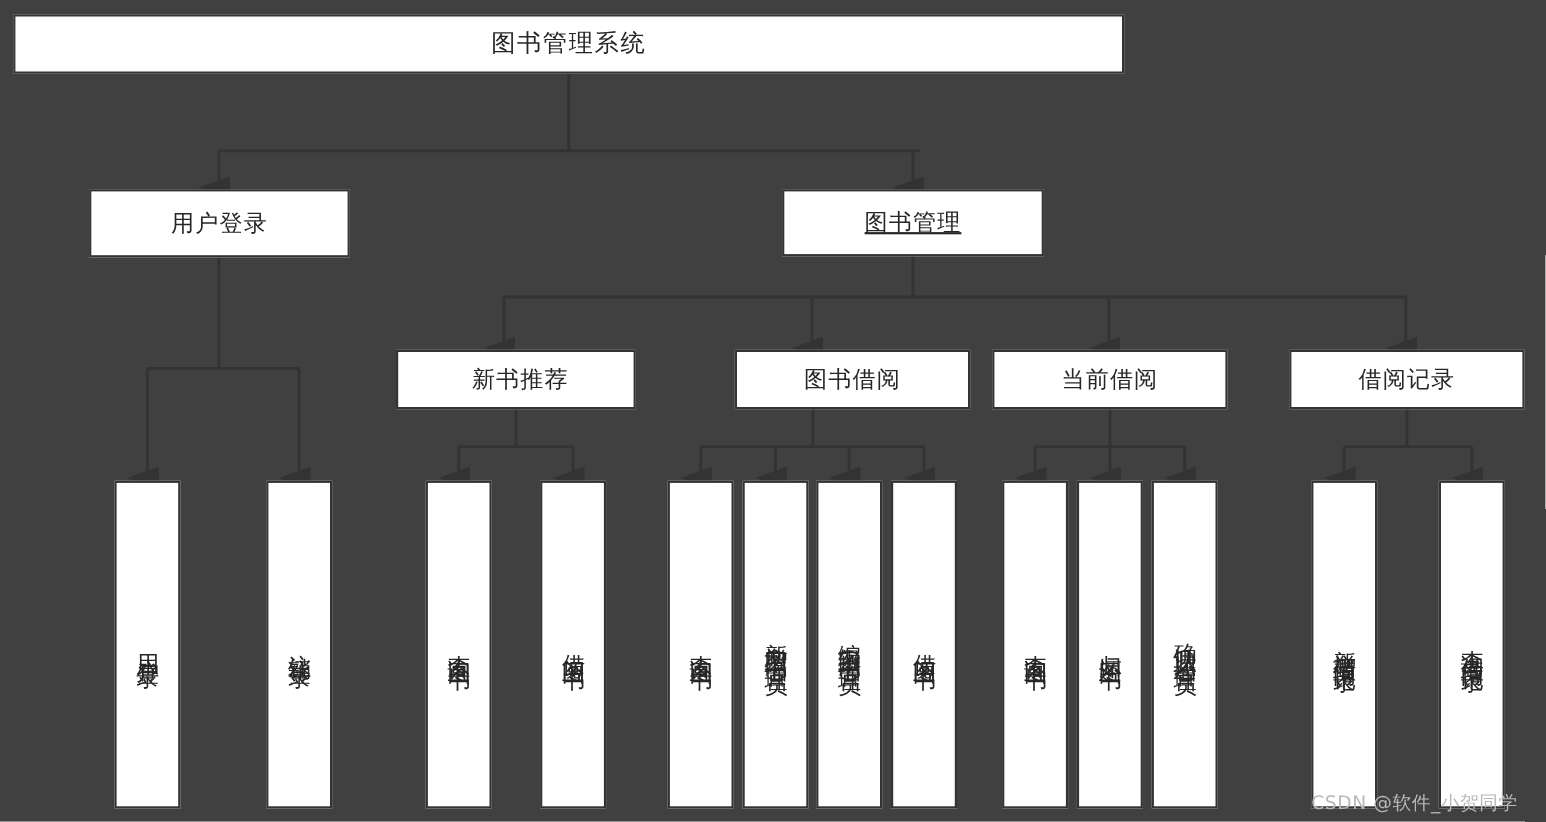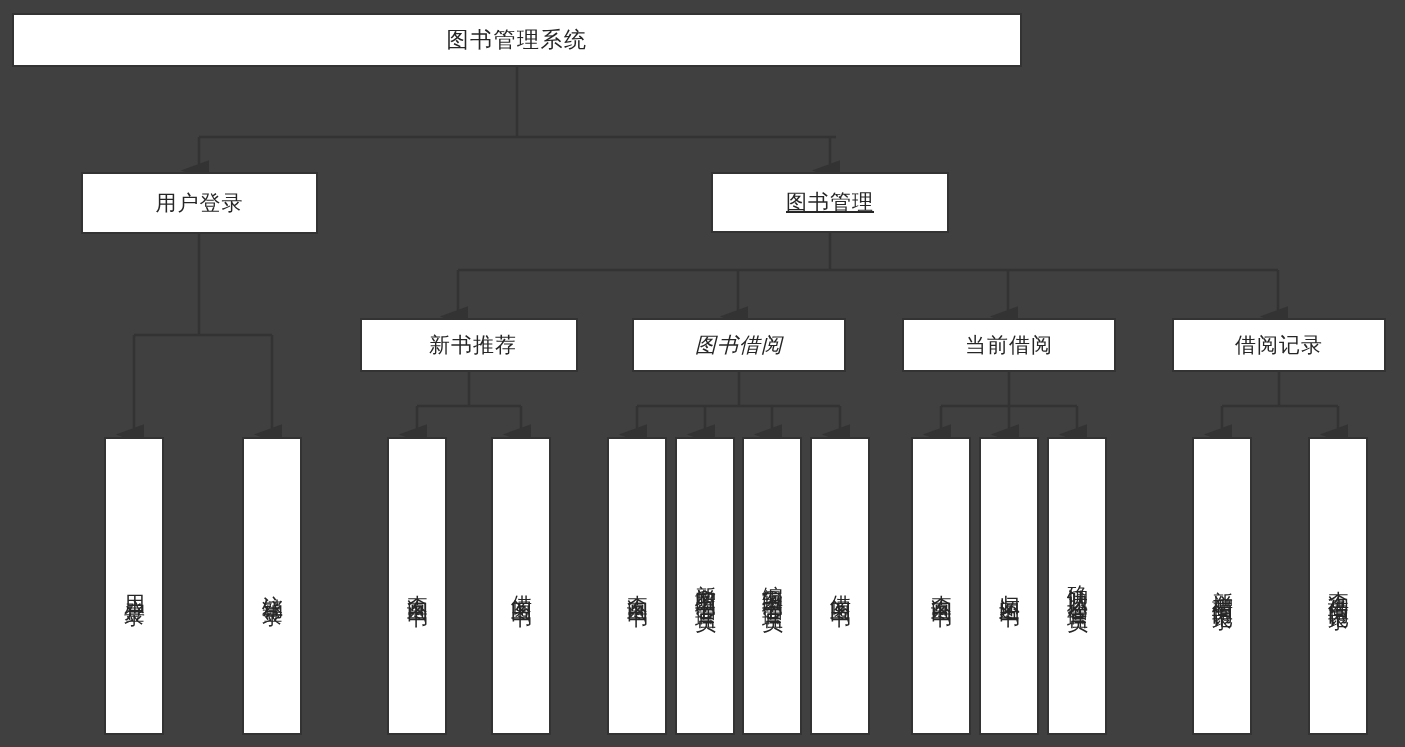--- a/index.html
+++ b/index.html
@@ -130,21 +130,21 @@
   <div class="node h" style="left:81px; top:172px; width:237px; height:62px;">
     <span>用户登录</span>
   </div>
   <div class="node h" style="left:711px; top:172px; width:238px; height:61px;text-decoration:underline;">
     <span>图书管理</span>
   </div>
 
   <div class="node h" style="left:360px; top:318px; width:218px; height:54px;padding-left:12px;">
     <span>新书推荐</span>
   </div>
-  <div class="node h" style="left:632px; top:318px; width:214px; height:54px;font-style:italic;">
+  <div class="node h" style="left:668px; top:318px; width:214px; height:54px;">
     <span>图书借阅</span>
   </div>
   <div class="node h" style="left:902px; top:318px; width:214px; height:54px;">
     <span>当前借阅</span>
   </div>
   <div class="node h" style="left:1172px; top:318px; width:214px; height:54px;">
     <span>借阅记录</span>
   </div>
 
   <div class="node v" style="left:104px; top:437px; width:60px; height:298px;">
@@ -184,14 +184,15 @@
     <span>确认归还（管理员）</span>
   </div>
 
   <div class="node v" style="left:1192px; top:437px; width:60px; height:298px;">
     <span>新增借阅记录</span>
   </div>
   <div class="node v" style="left:1308px; top:437px; width:60px; height:298px;">
     <span>查询借阅记录</span>
   </div>
 
+  <div class="watermark" style="left:1192px; top:718px;">CSDN @软件_小贺同学</div>
 
 </div>
 
 </body></html>

